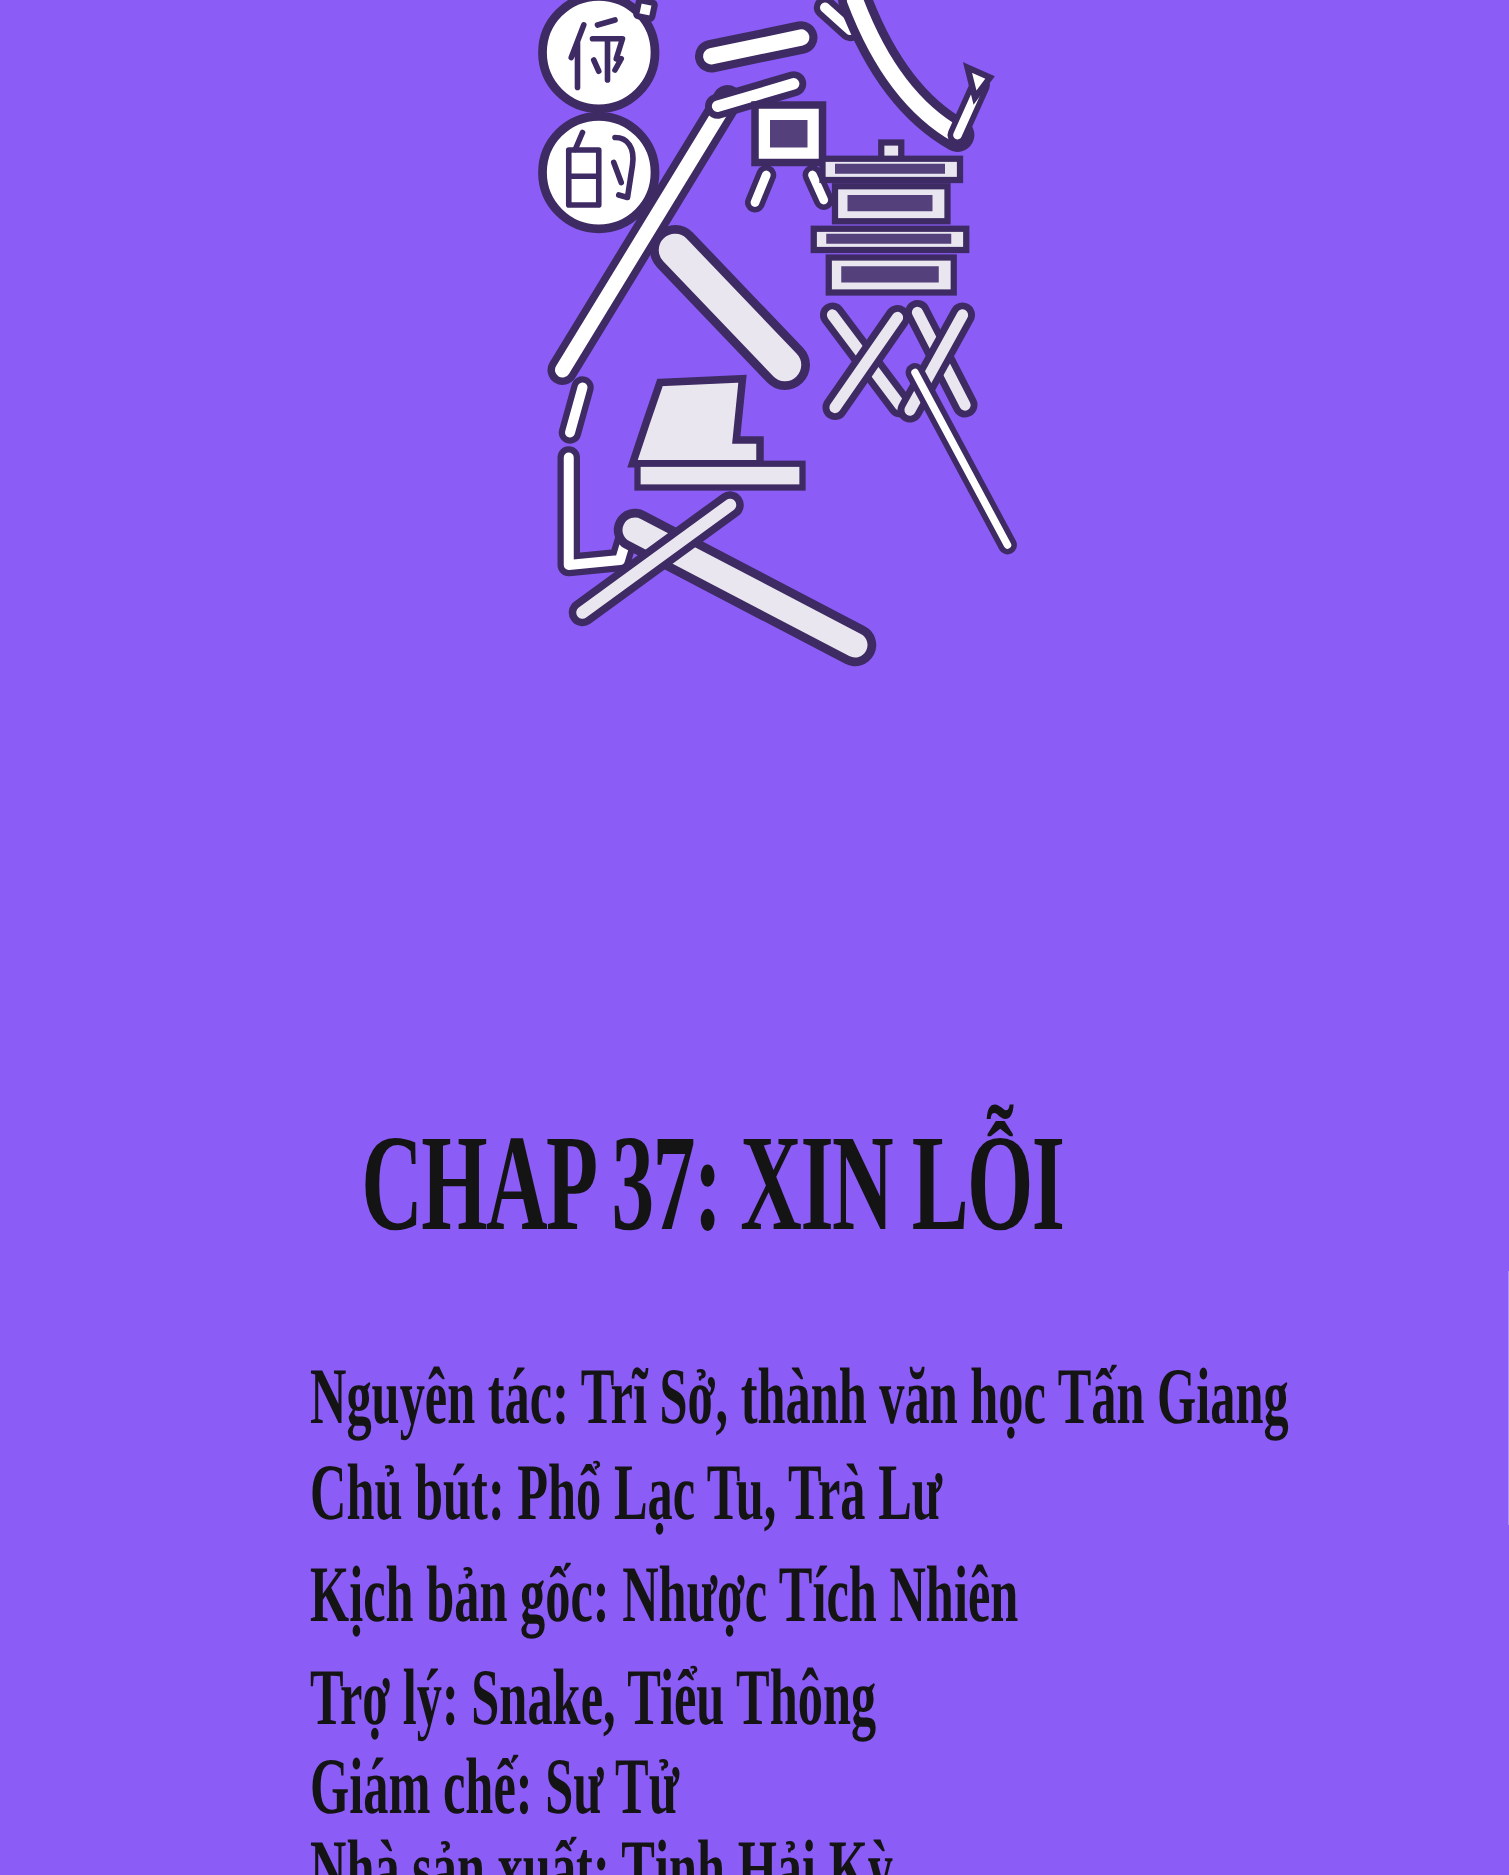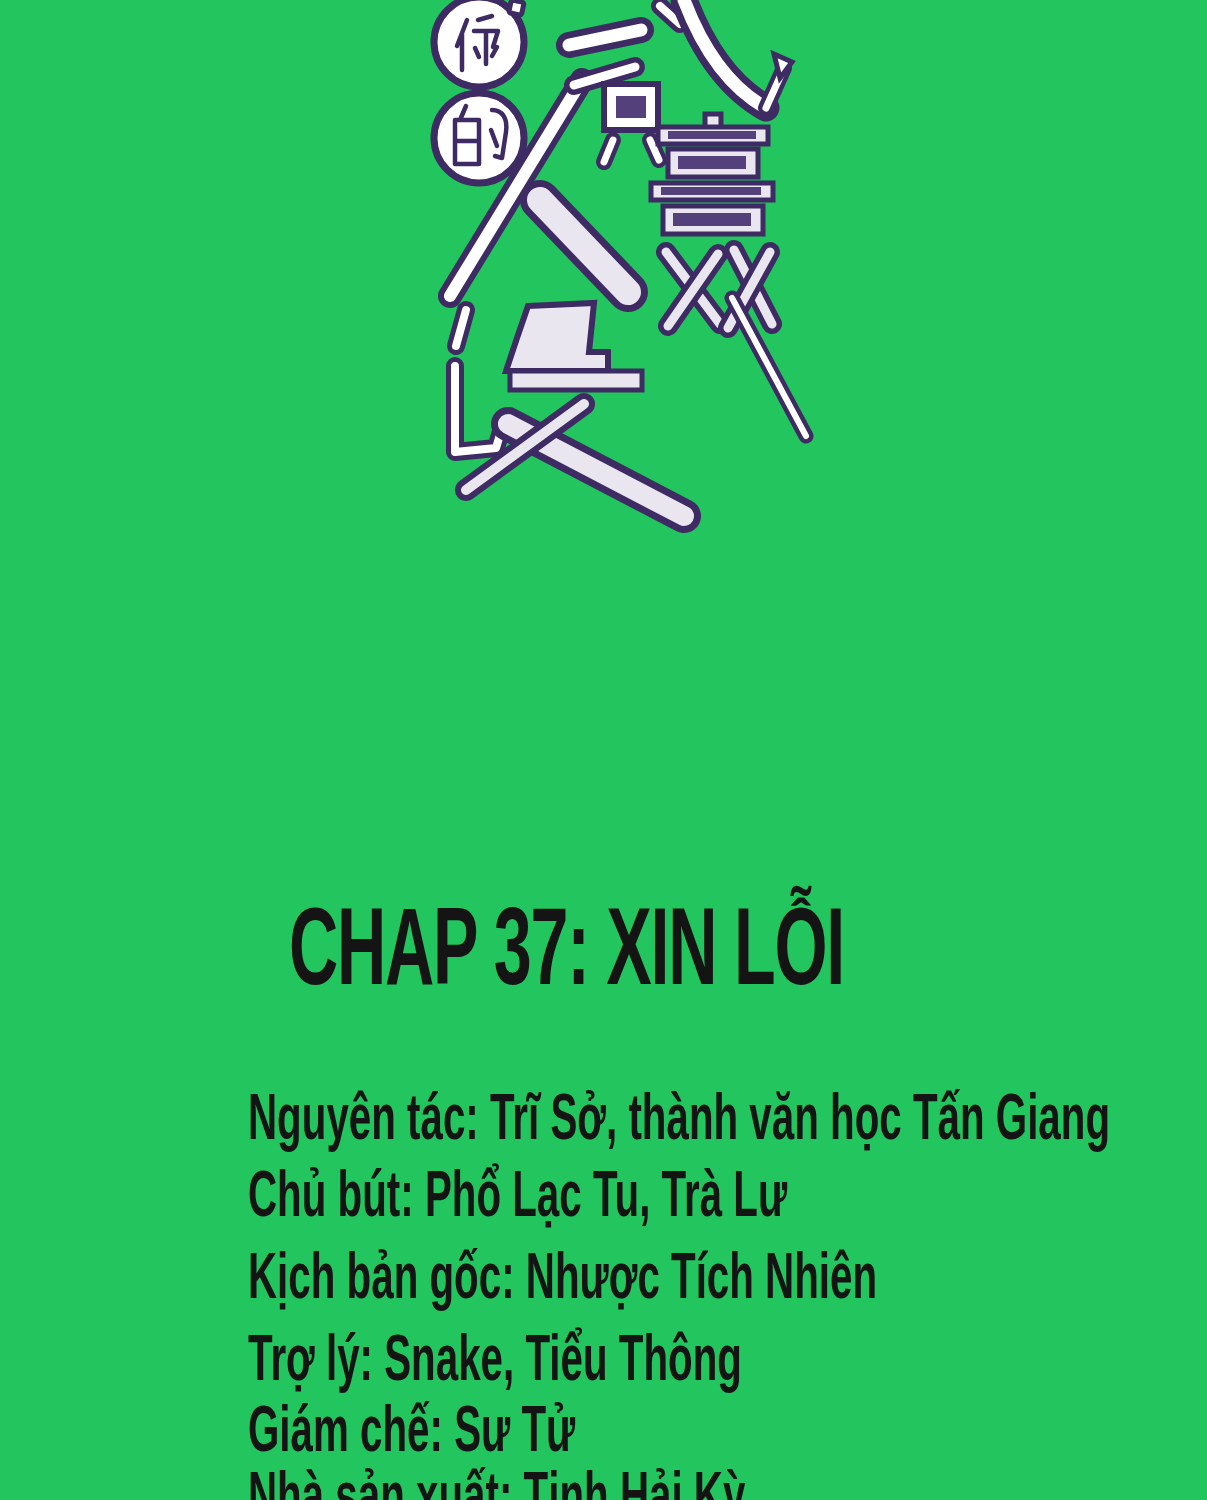--- a/index.html
+++ b/index.html
@@ -1,17 +1,17 @@
 <!DOCTYPE html>
 <html><head>
 <meta charset="utf-8">
 <style>
   html,body{margin:0;padding:0;}
   body{width:1207px;height:1500px;overflow:hidden;background:#ffffff;}
-  .page{position:relative;width:1207px;height:1500px;font-family:Liberation Sans, sans-serif;background:#22c55e;}
+  .page{position:relative;width:1207px;height:1500px;font-family:Liberation Serif, serif;background:#8b5cf6;}
   .logo-wrap{position:absolute;left:422px;top:0;width:470px;height:545px;}
   
   .ol{stroke:#3e2b63;fill:none;stroke-linecap:round;stroke-linejoin:round;}
   .iw{stroke:#ffffff;fill:none;stroke-linecap:round;stroke-linejoin:round;}
   .ig{stroke:#e9e6f0;fill:none;stroke-linecap:round;stroke-linejoin:round;}
   .sw{fill:#ffffff;stroke:#3e2b63;}
   .sg{fill:#e9e6f0;stroke:#3e2b63;}
   .det{stroke:#3e2b63;fill:none;stroke-linecap:round;stroke-linejoin:round;}
   .pp{fill:#54407a;}
   .chap{position:absolute;left:289px;top:891px;margin:0;font-size:110px;font-weight:700;color:#141414;

